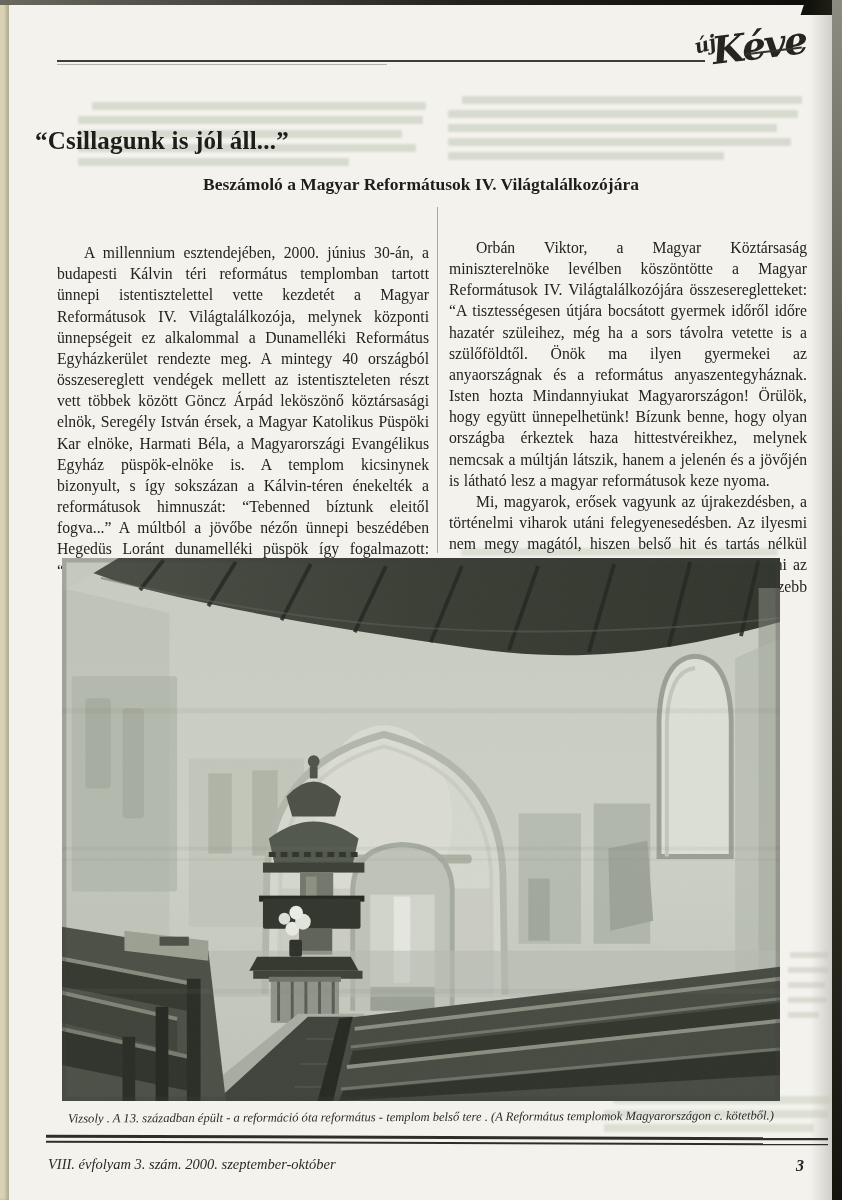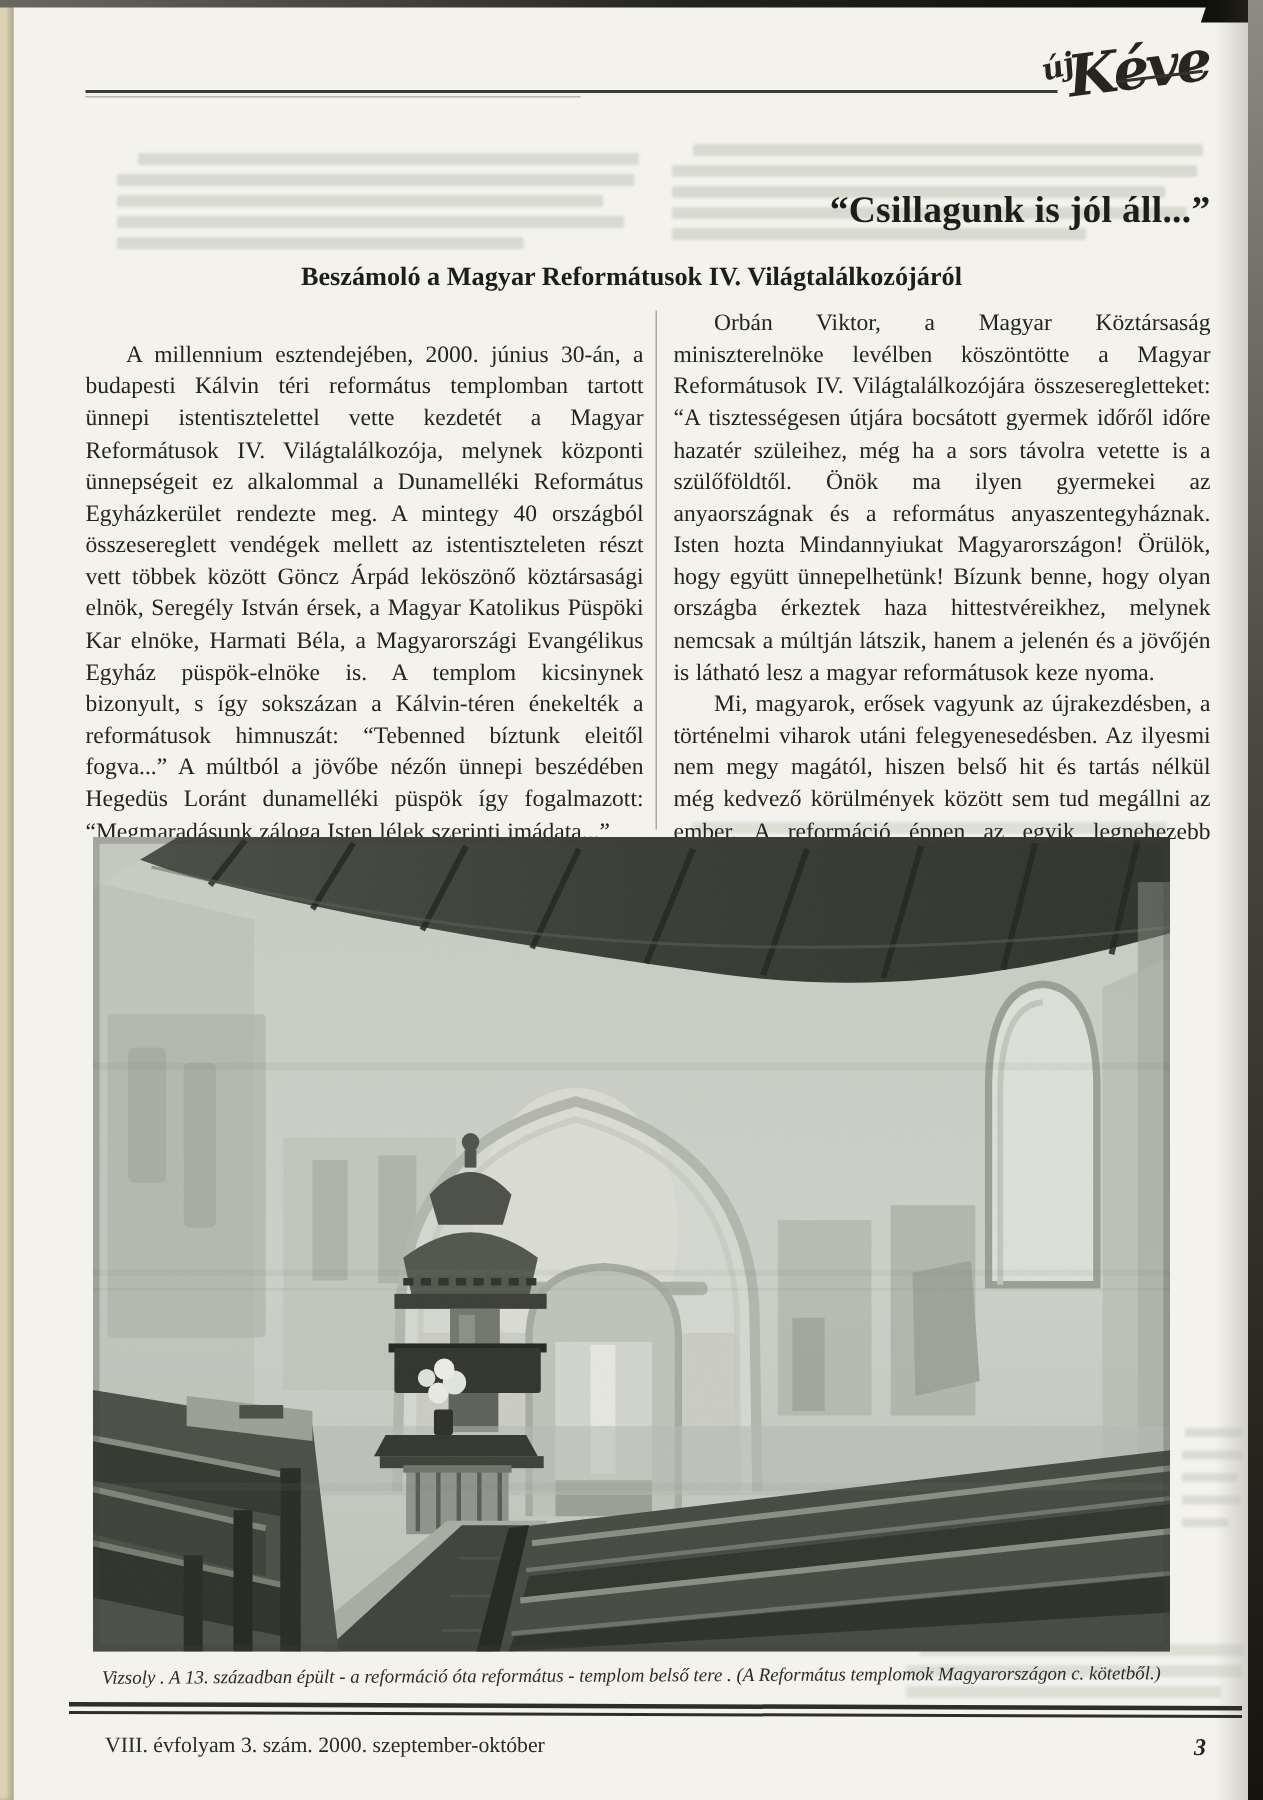--- a/index.html
+++ b/index.html
@@ -38,43 +38,43 @@
   .mast-rule{position:absolute;left:57px;top:60px;width:648px;height:2px;background:#3e3e38;}
   .mast-rule2{position:absolute;left:57px;top:64px;width:330px;height:1px;background:#9a9a90;opacity:.7;}
   .logo{position:absolute;right:36px;top:28px;transform:rotate(-7deg);
     color:#26261f;font-family:"DejaVu Serif",serif;font-style:italic;line-height:1;}
   .logo .uj{font-size:20px;font-weight:700;position:relative;top:-14px;left:5px;
     display:inline-block;transform:rotate(-8deg);}
   .logo .keve{font-size:38px;font-weight:700;letter-spacing:-2px;}
   .keve-dash{position:absolute;right:40px;top:50px;width:58px;height:2px;background:#33332c;
     transform:rotate(-7deg);}
   
-  .title{position:absolute;left:35px;top:110px;width:772px;text-align:right;
+  .title{position:absolute;left:35px;top:110px;width:772px;text-align:left;
     font-size:25px;font-weight:700;letter-spacing:.2px;color:#1d1d19;}
   .subtitle{position:absolute;left:35px;top:159px;width:772px;text-align:center;
     font-size:17.5px;font-weight:700;color:#1d1d19;}
   
   .cols{position:absolute;left:57px;top:205px;width:750px;display:flex;align-items:center;}
   .col-left{width:372px;}
-  .col-right{width:358px;margin-left:20px;}
+  .col-right{width:358px;margin-left:20px;margin-top:32px;}
   .cols p{margin:0;text-align:justify;text-indent:27px;
     font-size:15.7px;line-height:21.15px;color:#23231f;
     hyphens:auto;-webkit-hyphens:auto;word-spacing:.4px;}
   .col-divider{position:absolute;left:437px;top:207px;height:346px;width:1px;background:#a9a9a1;}
   
   .photo{position:absolute;left:62px;top:558px;width:718px;height:543px;
     background:#c4c8bd;box-shadow:inset 0 0 46px rgba(35,40,33,.38);}
   .photo svg{display:block;}
   
   .caption{position:absolute;left:62px;top:1110px;width:718px;text-align:center;
     font-style:italic;font-size:12.6px;color:#2c2c26;transform:rotate(-.25deg);}
   .foot-rule{position:absolute;left:46px;top:1136px;width:782px;height:3px;
     border-top:3px solid #2e2e28;border-bottom:2px solid #2e2e28;transform:rotate(.2deg);}
-  .foot-issue{position:absolute;left:48px;top:1156px;
-    font-size:14.5px;color:#2a2a24;margin-left:22px;}
+  .foot-issue{position:absolute;left:48px;top:1156px;font-style:italic;
+    font-size:14.5px;color:#2a2a24;}
   .foot-page{position:absolute;right:38px;top:1157px;font-style:italic;
     font-size:16px;font-weight:600;color:#222;}
 </style>
 </head>
 <body>
 
 <div class="edge-left"></div>
 <div class="edge-top"></div>
 <div class="corner-tr"></div>
 <div class="edge-right-shadow"></div>
@@ -114,21 +114,21 @@
   </div>
 
 <div class="mast-rule"></div>
 <div class="mast-rule2"></div>
 <div class="logo">
   <span class="uj">új</span><span class="keve">Kéve</span>
 </div>
 <div class="keve-dash"></div>
 
 <h1 class="title">“Csillagunk is jól áll...”</h1>
-<h2 class="subtitle">Beszámoló a Magyar Reformátusok IV. Világtalálkozójáról</h2>
+<h2 class="subtitle">Beszámoló a Magyar Reformátusok IV. Világtalálkozójára</h2>
 
 <div class="cols">
   <div class="col-left">
     <p>A millennium esztendejében, 2000. június 30-án, a budapesti Kálvin téri református templomban tartott ünnepi istentisztelettel vette kezdetét a Magyar Reformátusok IV. Világtalálkozója, melynek központi ünnepségeit ez alkalommal a Dunamelléki Református Egyházkerület rendezte meg. A mintegy 40 országból összesereglett vendégek mellett az istentiszteleten részt vett többek között Göncz Árpád leköszönő köztársasági elnök, Seregély István érsek, a Magyar Katolikus Püspöki Kar elnöke, Harmati Béla, a Magyarországi Evangélikus Egyház püspök-elnöke is. A templom kicsinynek bizonyult, s így sokszázan a Kálvin-téren énekelték a reformátusok himnuszát: “Tebenned bíztunk eleitől fogva...” A múltból a jövőbe nézőn ünnepi beszédében Hegedüs Loránt dunamelléki püspök így fogalmazott: “Megmaradásunk záloga Isten lélek szerinti imádata...”</p>
   </div>
   <div class="col-right">
     <p>Orbán Viktor, a Magyar Köztársaság miniszterelnöke levélben köszöntötte a Magyar Reformátusok IV. Világtalálkozójára összeseregletteket: “A tisztességesen útjára bocsátott gyermek időről időre hazatér szüleihez, még ha a sors távolra vetette is a szülőföldtől. Önök ma ilyen gyermekei az anyaországnak és a református anyaszentegyháznak. Isten hozta Mindannyiukat Magyarországon! Örülök, hogy együtt ünnepelhetünk! Bízunk benne, hogy olyan országba érkeztek haza hittestvéreikhez, melynek nemcsak  a múltján látszik, hanem a jelenén és a jövőjén is látható lesz a magyar reformátusok keze nyoma.</p>
     <p>Mi, magyarok, erősek vagyunk az újrakezdésben, a történelmi viharok utáni felegyenesedésben. Az ilyesmi nem megy magától, hiszen belső hit és tartás nélkül még kedvező körülmények között sem tud megállni az ember. A reformáció éppen az egyik legnehezebb történelmi</p>
   </div>
 </div>

